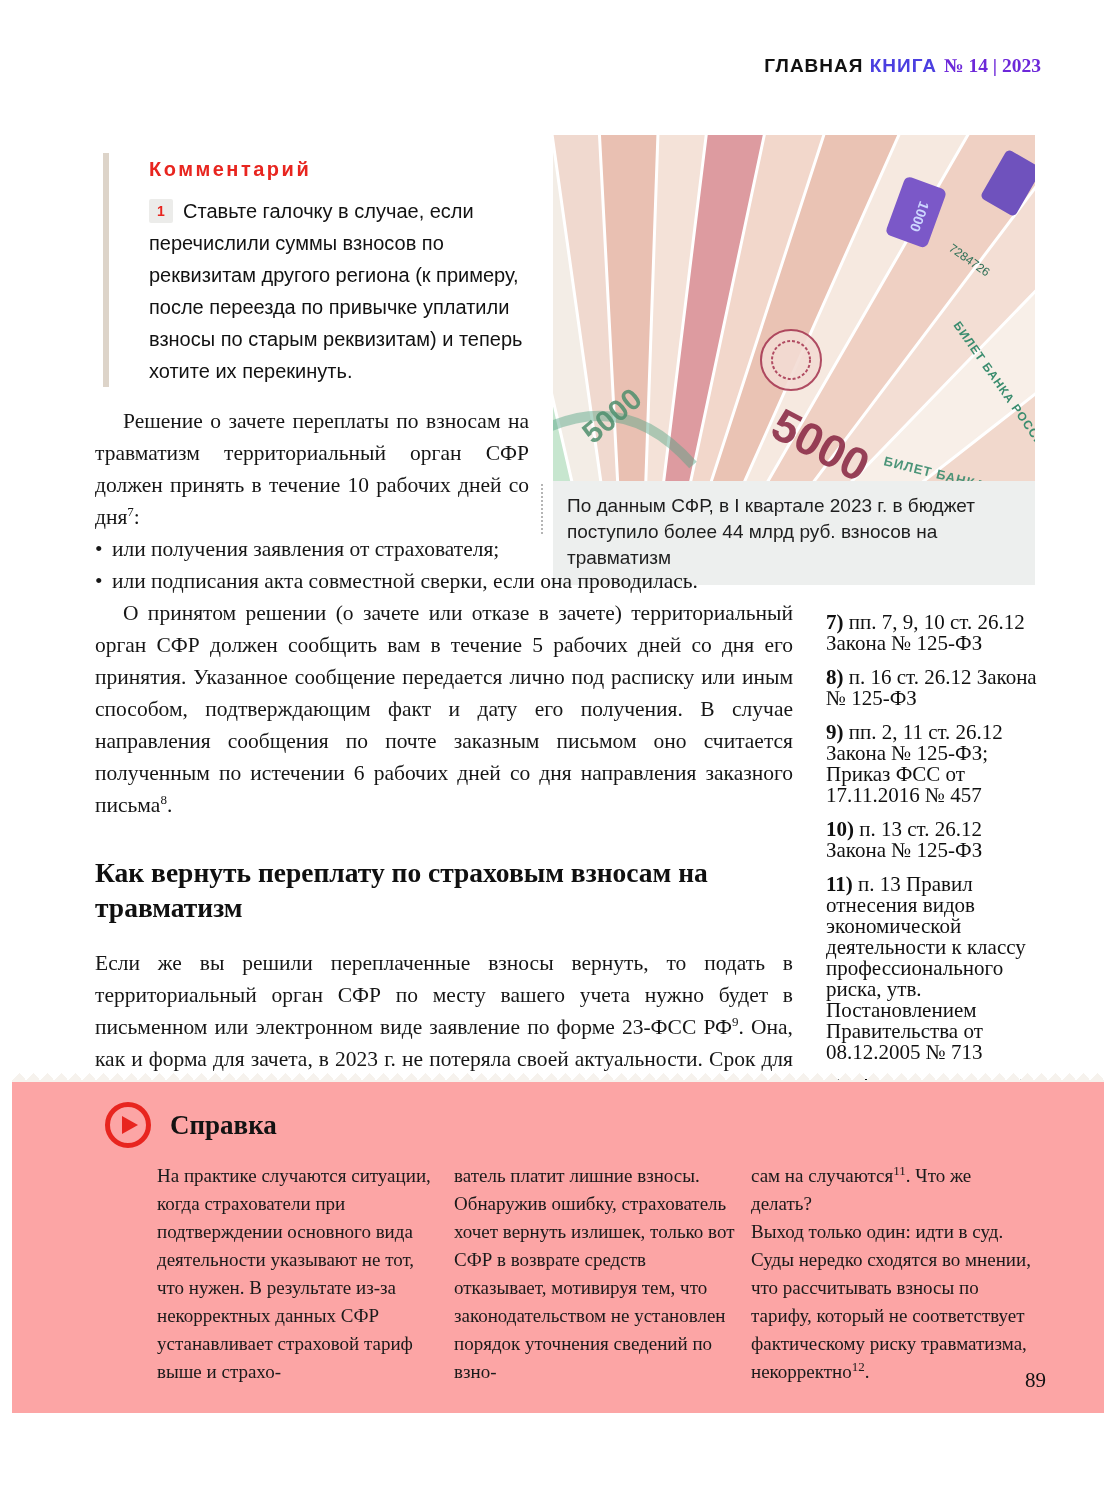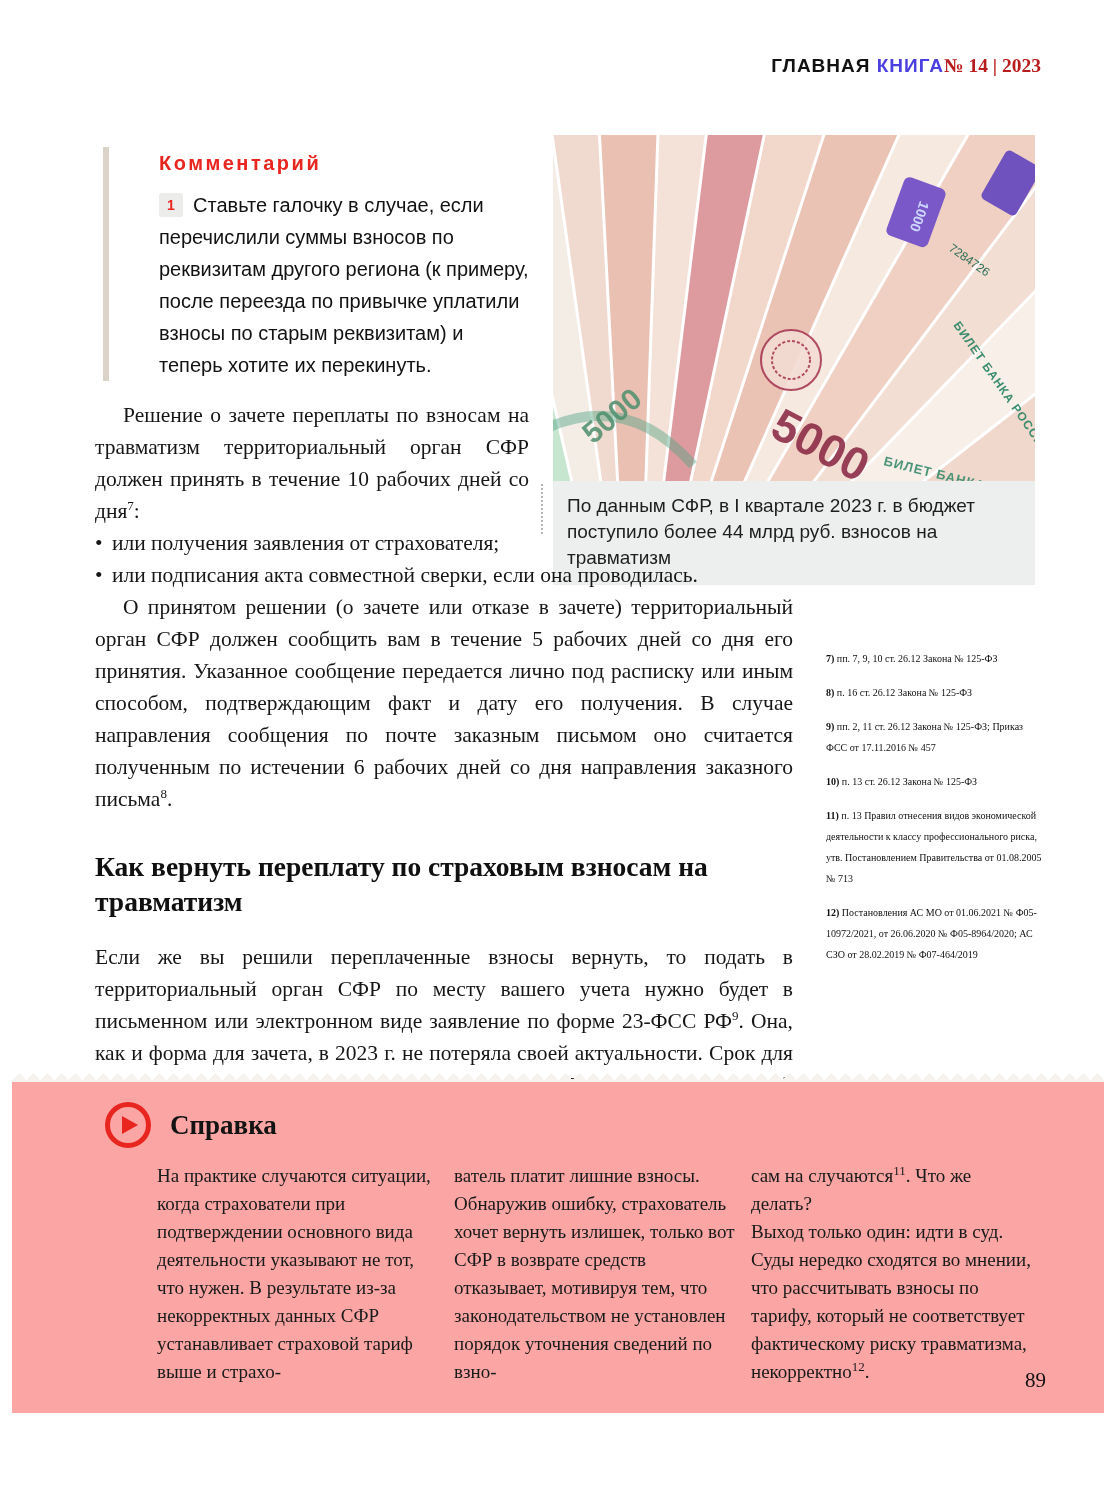--- a/index.html
+++ b/index.html
@@ -5,39 +5,39 @@
   html,body { margin:0; padding:0; }
   body {
     position:relative; width:1104px; height:1500px;
     background:#ffffff; overflow:hidden;
     font-family:"Liberation Serif","DejaVu Serif",serif;
     color:#161616;
   }
   
   .mag-header {
     position:absolute; top:55px; right:63px;
-    display:flex; align-items:center; white-space:nowrap;
+    display:flex; align-items:center; gap:7px; white-space:nowrap;
   }
   .brand {
     font-family:"Liberation Sans","DejaVu Sans",sans-serif;
     font-weight:bold; font-size:19px; letter-spacing:1px; color:#111;
   }
   .brand-blue { color:#4b3fe0; }
-  .issue { font-weight:bold; font-size:19.5px; color:#b91c1c; }
+  .issue { font-weight:bold; font-size:19.5px; color:#6d28d9; }
 
   
   .main-col {
     position:absolute; left:95px; top:133px; width:698px;
     font-size:21.5px; line-height:32px; text-align:justify;
   }
   .photo-spacer { float:right; width:264px; height:416px; }
 
   .comment {
-    margin:14px 0 18px 8px; border-left:6px solid #ddd4c9;
-    padding-left:50px; text-align:left;
+    margin:20px 0 18px 8px; border-left:6px solid #ddd4c9;
+    padding-left:40px; text-align:left;
     font-family:"Liberation Sans","DejaVu Sans",sans-serif;
   }
   .comment-title {
     color:#e8251f; font-weight:bold; font-size:20px;
     letter-spacing:2.5px; margin:2px 0 10px;
   }
   .comment-text { font-size:20px; line-height:32px; color:#121212; }
   .marker {
     display:inline-block; min-width:24px; height:24px; line-height:24px;
     text-align:center; background:#ececea; color:#e8251f;
@@ -65,22 +65,22 @@
     font-family:"Liberation Sans","DejaVu Sans",sans-serif;
     font-size:19px; line-height:26px; color:#1e1e1e; text-align:left;
   }
   .caption-rule {
     position:absolute; left:-12px; top:349px; height:50px; width:0;
     border-left:2px dotted #b5b5b5;
   }
 
   
   .footnotes {
-    position:absolute; left:826px; top:648px; width:218px;
-    font-size:10px; line-height:21px; color:#101010; text-align:left;
+    position:absolute; left:826px; top:612px; width:218px;
+    font-size:21px; line-height:21px; color:#101010; text-align:left;
   }
   .footnote { margin-bottom:13px; }
   .fn-num { font-weight:bold; }
 
   
   .band {
     position:absolute; left:12px; top:1082px; width:1104px; height:331px;
     background:#fca5a5;
   }
   .band-zigzag {
@@ -177,21 +177,21 @@
   <h2 class="section-heading">Как вернуть переплату по страховым взносам на травматизм</h2>
 
   <p class="body"><span>Если же вы решили переплаченные взносы вернуть, то подать в территориальный орган СФР по месту вашего учета нужно будет в письменном или электронном виде заявление по форме 23-ФСС РФ</span><sup>9</sup><span>. Она, как и форма для зачета, в 2023 г. не потеряла своей актуальности. Срок для подачи заявления ограничен тем же периодом — 3 года со дня излишней уплаты суммы взносов</span><sup>10</sup><span>.</span></p>
 </div>
 
 <div class="footnotes">
   <div class="footnote"><span class="fn-num">7)</span> <span>пп. 7, 9, 10 ст. 26.12 Закона № 125-ФЗ</span></div>
   <div class="footnote"><span class="fn-num">8)</span> <span>п. 16 ст. 26.12 Закона № 125-ФЗ</span></div>
   <div class="footnote"><span class="fn-num">9)</span> <span>пп. 2, 11 ст. 26.12 Закона № 125-ФЗ; Приказ ФСС от 17.11.2016 № 457</span></div>
   <div class="footnote"><span class="fn-num">10)</span> <span>п. 13 ст. 26.12 Закона № 125-ФЗ</span></div>
-  <div class="footnote"><span class="fn-num">11)</span> <span>п. 13 Правил отнесения видов экономической деятельности к классу профессионального риска, утв. Постановлением Правительства от 01.08.2005 № 713</span></div>
+  <div class="footnote"><span class="fn-num">11)</span> <span>п. 13 Правил отнесения видов экономической деятельности к классу профессионального риска, утв. Постановлением Правительства от 08.12.2005 № 713</span></div>
   <div class="footnote"><span class="fn-num">12)</span> <span>Постановления АС МО от 01.06.2021 № Ф05-10972/2021, от 26.06.2020 № Ф05-8964/2020; АС СЗО от 28.02.2019 № Ф07-464/2019</span></div>
 </div>
 
 <div class="band">
   <div class="band-zigzag"></div>
   <div class="spravka-head">
     <div class="play-icon"></div>
     <div class="spravka-title">Справка</div>
   </div>
   <div class="spravka-cols">

